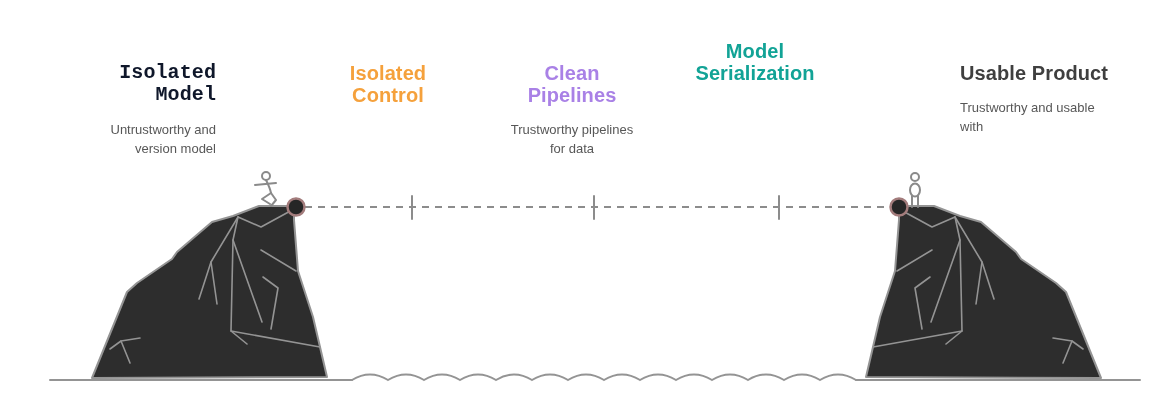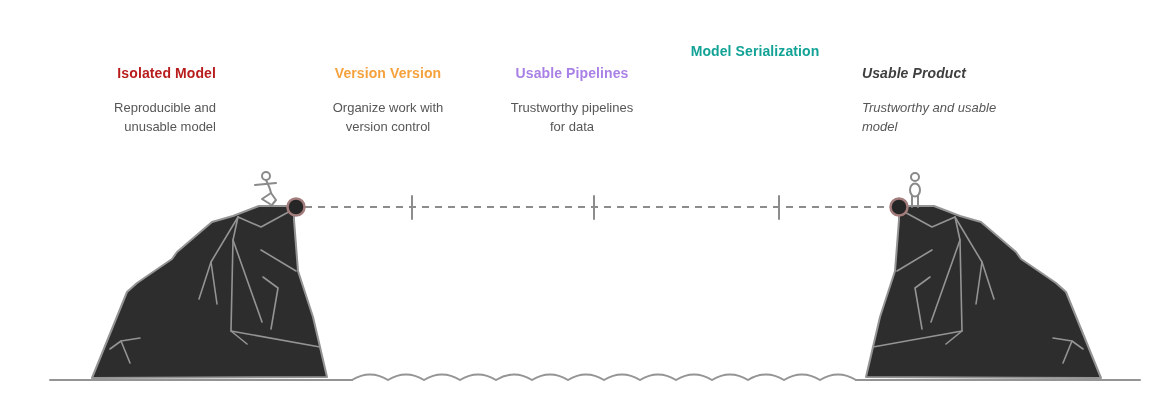--- a/index.html
+++ b/index.html
@@ -4,63 +4,62 @@
 <title>Diagram</title>
 <style>
   html,body{margin:0;padding:0;background:#ffffff;}
   body{
     width:1152px;height:411px;position:relative;overflow:hidden;
     font-family:"Liberation Sans", sans-serif;
   }
   .stage{position:absolute;left:0;top:0;width:1152px;height:411px;}
   .step-col{position:absolute;}
   .step-title{
-    font-size:14px;font-weight:700;line-height:22px;color:#3f3f3f;
+    font-size:20px;font-weight:700;line-height:22px;color:#3f3f3f;
     letter-spacing:.1px;
   }
   .step-sub{
     margin-top:14px;font-size:13px;line-height:19px;color:#575757;font-weight:400;
   }
   .align-right{text-align:right;}
   .align-center{text-align:center;}
   .align-left{text-align:left;}
   .col-1{left:66px;top:62px;width:150px;}
   .col-2{left:318px;top:62px;width:140px;}
   .col-3{left:507px;top:62px;width:130px;}
   .col-4{left:690px;top:40px;width:130px;}
-  .col-5{left:862px;top:62px;width:150px;font-style:italic;}
+  .col-5{left:960px;top:62px;width:150px;}
   svg{display:block;}
 </style>
 </head>
 <body>
 
 <div class="stage">
 
   <div class="step-col col-1 align-right">
-    <div class="step-title" style="color: #b91c1c;">Isolated Model</div>
-    <div class="step-sub">Reproducible and unusable model</div>
+    <div class="step-title" style="color: #0f172a; font-family: Liberation Mono, monospace;">Isolated Model</div>
+    <div class="step-sub">Untrustworthy and version model</div>
   </div>
 
   <div class="step-col col-2 align-center">
-    <div class="step-title" style="color: rgb(245, 161, 60);">Version Version</div>
-    <div class="step-sub">Organize work with version control</div>
+    <div class="step-title" style="color: rgb(245, 161, 60);">Isolated Control</div>
   </div>
 
   <div class="step-col col-3 align-center">
-    <div class="step-title" style="color: rgb(169, 129, 230);">Usable Pipelines</div>
+    <div class="step-title" style="color: rgb(169, 129, 230);">Clean Pipelines</div>
     <div class="step-sub">Trustworthy pipelines for data</div>
   </div>
 
   <div class="step-col col-4 align-center">
     <div class="step-title" style="color: rgb(18, 163, 150);">Model Serialization</div>
   </div>
 
   <div class="step-col col-5 align-left">
     <div class="step-title" style="color: rgb(63, 63, 63);">Usable Product</div>
-    <div class="step-sub">Trustworthy and usable model</div>
+    <div class="step-sub">Trustworthy and usable with</div>
   </div>
 
   <svg width="1152" height="411" viewBox="0 0 1152 411" aria-hidden="true">
 
     <path d="M50,380 H352" stroke="#949494" stroke-width="2" stroke-linecap="round" fill="none"></path>
     <path d="M352,380 q18,-11 36,0 q18,-11 36,0 q18,-11 36,0 q18,-11 36,0 q18,-11 36,0 q18,-11 36,0 q18,-11 36,0 q18,-11 36,0 q18,-11 36,0 q18,-11 36,0 q18,-11 36,0 q18,-11 36,0 q18,-11 36,0 q18,-11 36,0" stroke="#949494" stroke-width="2" stroke-linecap="round" fill="none"></path>
     <path d="M856,380 H1140" stroke="#949494" stroke-width="2" stroke-linecap="round" fill="none"></path>
 
     <g id="cliff-shape">
       <path d="M92,378 L127,292 L137,283 L172,259 L177,252 L212,222 L233,216 L259,206 L294,206 L294,220 L298,271 L313,317 L327,377 Z" fill="#2d2d2d" stroke="#949494" stroke-width="2" stroke-linejoin="round"></path>

